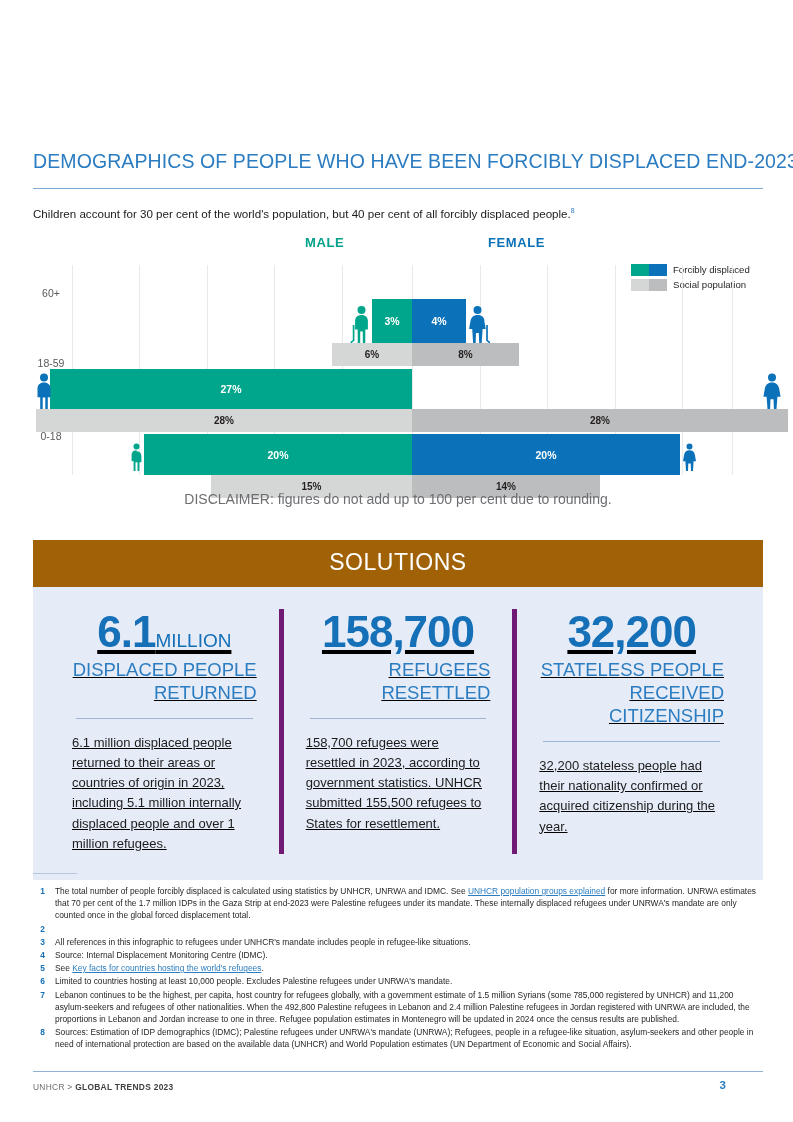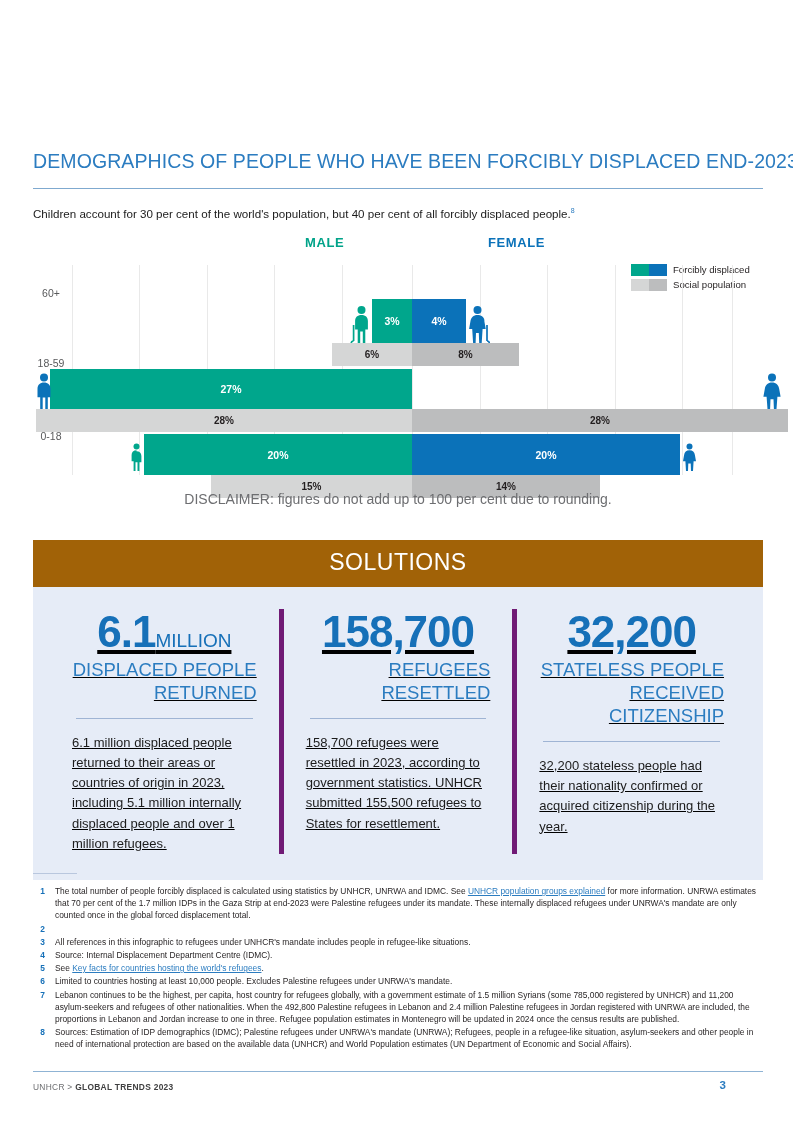--- a/index.html
+++ b/index.html
@@ -284,21 +284,21 @@
       </div>
       <div class="note">
         <div class="note-num">2</div>
       </div>
       <div class="note">
         <div class="note-num">3</div>
         <div class="note-txt">All references in this infographic to refugees under UNHCR's mandate includes people in refugee-like situations.</div>
       </div>
       <div class="note">
         <div class="note-num">4</div>
-        <div class="note-txt">Source: Internal Displacement Department Centre (IDMC).</div>
+        <div class="note-txt">Source: Internal Displacement Monitoring Centre (IDMC).</div>
       </div>
       <div class="note">
         <div class="note-num">5</div>
         <div class="note-txt">See <a>Key facts for countries hosting the world's refugees</a>.</div>
       </div>
       <div class="note">
         <div class="note-num">6</div>
         <div class="note-txt">Limited to countries hosting at least 10,000 people. Excludes Palestine refugees under UNRWA's mandate.</div>
       </div>
       <div class="note">

